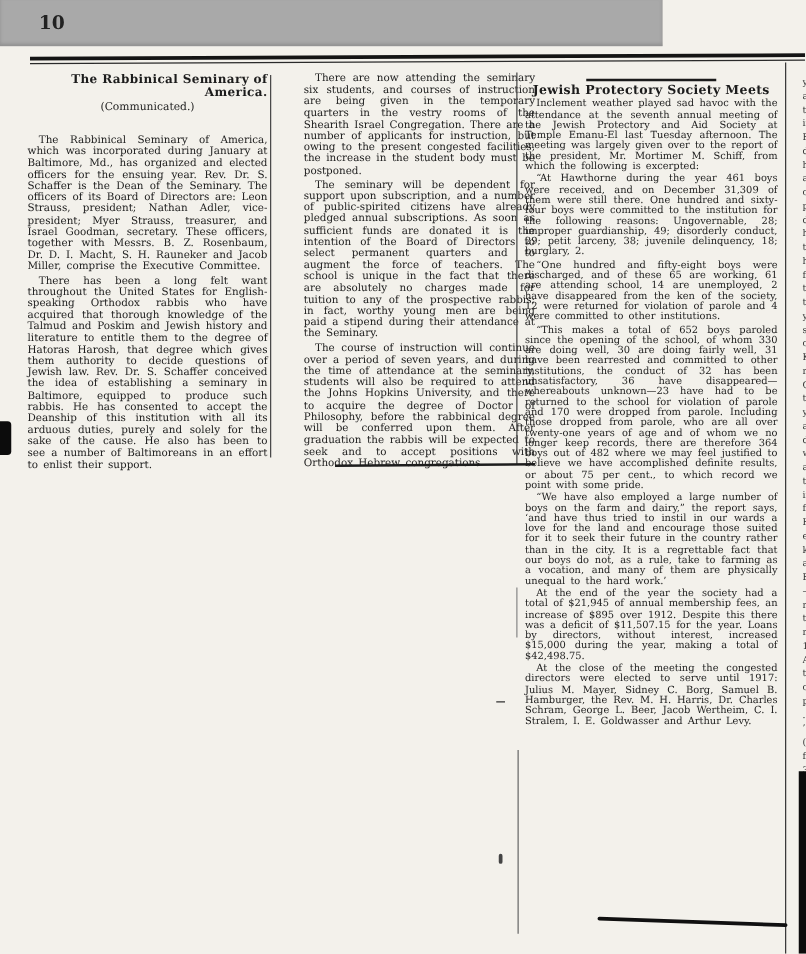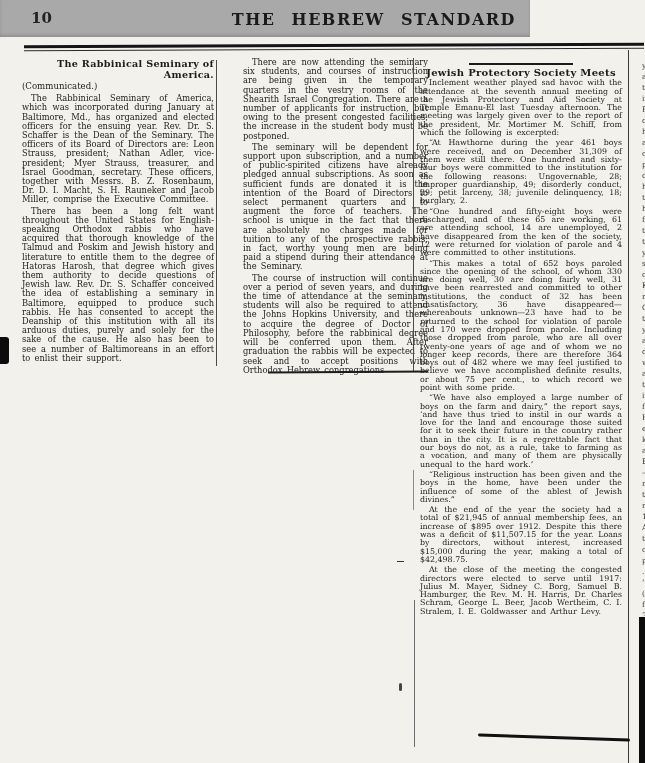--- a/index.html
+++ b/index.html
@@ -9,21 +9,21 @@
   .page-number{position:absolute;left:31px;top:9px;font-size:15px;font-weight:bold;color:#222;}
   .masthead{position:absolute;right:14px;top:10px;font-size:16px;font-weight:bold;letter-spacing:1.5px;word-spacing:9px;color:#1a1a1a;}
   .rule-thick{position:absolute;left:24px;top:44px;width:620px;height:3px;background:#141414;transform:rotate(-0.25deg);}
   .rule-thin{position:absolute;left:24px;top:49px;width:620px;height:1px;background:#2a2a2a;transform:rotate(-0.25deg);}
   .col{position:absolute;top:58px;text-align:justify;}
   .col1{left:22px;width:192px;font-size:8.3px;line-height:9.2px;}
   .col2{left:243px;width:185px;font-size:8.3px;line-height:9.2px;}
   .col3{left:420px;width:202px;font-size:7.9px;line-height:8.3px;}
   .col4{position:absolute;left:642px;top:60px;width:14px;font-size:7.4px;line-height:11px;overflow:hidden;height:700px;color:#333;}
   h2.art-title{margin:0 0 2px 0;font-size:9.6px;line-height:11px;text-align:right;font-weight:bold;letter-spacing:.3px;}
-  .comm{font-size:8.6px;margin:2px 0 3px 0;}
+  .comm{text-align:center;font-size:8.6px;margin:2px 0 16px 0;}
   p.para{margin:0 0 2px 0;text-indent:9px;word-spacing:1.6px;}
   p.cont{text-indent:0;}
   .short-rule{width:104px;height:2px;background:#1b1b1b;margin:5px auto 4px auto;}
   h3.sec-head{margin:0 0 2px 0;font-size:10px;text-align:center;font-weight:bold;letter-spacing:.3px;}
   .vrule{position:absolute;width:1px;background:#4a4a4a;}
   .v1{left:216px;top:60px;height:306px;}
   .v2a{left:413px;top:58px;height:314px;}
   .v2b{left:414px;top:600px;height:147px;background:#6b6b6b;}
   .v2c{left:413px;top:470px;height:40px;background:#8a8a8a;}
   .v3{left:628px;top:50px;height:713px;background:#3a3a3a;}
@@ -35,21 +35,20 @@
   .speck2{position:absolute;left:399px;top:683px;width:3px;height:8px;background:#444;border-radius:2px;}
   .frag{white-space:nowrap;}
 </style>
 </head>
 <body>
 
 <div class="scan">
 
   <div class="top-band">
     <div class="page-number">10</div>
-    <div class="masthead">THE HEBREW STANDARD</div>
   </div>
 
   <div class="rule-thick"></div>
   <div class="rule-thin"></div>
 
   <div class="col col1">
     <h2 class="art-title">The Rabbinical Seminary of America.</h2>
     <div class="comm">(Communicated.)</div>
     <div>
         <p class="para">The Rabbinical Seminary of America, which was incorporated during January at Baltimore, Md., has organized and elected officers for the ensuing year. Rev. Dr. S. Schaffer is the Dean of the Seminary. The officers of its Board of Directors are: Leon Strauss, president; Nathan Adler, vice-president; Myer Strauss, treasurer, and Israel Goodman, secretary. These officers, together with Messrs. B. Z. Rosenbaum, Dr. D. I. Macht, S. H. Rauneker and Jacob Miller, comprise the Executive Committee.</p>
@@ -73,21 +72,20 @@
 
   <div class="col col3">
     <div class="short-rule"></div>
     <h3 class="sec-head">Jewish Protectory Society Meets</h3>
     <div>
         <p class="para">Inclement weather played sad havoc with the attendance at the seventh annual meeting of the Jewish Protectory and Aid Society at Temple Emanu-El last Tuesday afternoon. The meeting was largely given over to the report of the president, Mr. Mortimer M. Schiff, from which the following is excerpted:</p>
         <p class="para">“At Hawthorne during the year 461 boys were received, and on December 31,309 of them were still there. One hundred and sixty-four boys were committed to the institution for the following reasons: Ungovernable, 28; improper guardianship, 49; disorderly conduct, 29; petit larceny, 38; juvenile delinquency, 18; burglary, 2.</p>
         <p class="para">“One hundred and fifty-eight boys were discharged, and of these 65 are working, 61 are attending school, 14 are unemployed, 2 have disappeared from the ken of the society, 12 were returned for violation of parole and 4 were committed to other institutions.</p>
         <p class="para">“This makes a total of 652 boys paroled since the opening of the school, of whom 330 are doing well, 30 are doing fairly well, 31 have been rearrested and committed to other institutions, the conduct of 32 has been unsatisfactory, 36 have disappeared—whereabouts unknown—23 have had to be returned to the school for violation of parole and 170 were dropped from parole. Including those dropped from parole, who are all over twenty-one years of age and of whom we no longer keep records, there are therefore 364 boys out of 482 where we may feel justified to believe we have accomplished definite results, or about 75 per cent., to which record we point with some pride.</p>
         <p class="para">“We have also employed a large number of boys on the farm and dairy,” the report says, ‘and have thus tried to instil in our wards a love for the land and encourage those suited for it to seek their future in the country rather than in the city. It is a regrettable fact that our boys do not, as a rule, take to farming as a vocation, and many of them are physically unequal to the hard work.’</p>
-        <p class="para">“Religious instruction has been given and the boys in the home, have been under the influence of some of the ablest of Jewish divines.”</p>
         <p class="para">At the end of the year the society had a total of $21,945 of annual membership fees, an increase of $895 over 1912. Despite this there was a deficit of $11,507.15 for the year. Loans by directors, without interest, increased $15,000 during the year, making a total of $42,498.75.</p>
         <p class="para">At the close of the meeting the congested directors were elected to serve until 1917: Julius M. Mayer, Sidney C. Borg, Samuel B. Hamburger, the Rev. M. H. Harris, Dr. Charles Schram, George L. Beer, Jacob Wertheim, C. I. Stralem, I. E. Goldwasser and Arthur Levy.</p>
       </div>
   </div>
 
   <div class="vrule v3"></div>
 
   <div class="col4">
       <div class="frag">yₑ</div>
       <div class="frag">aw</div>

